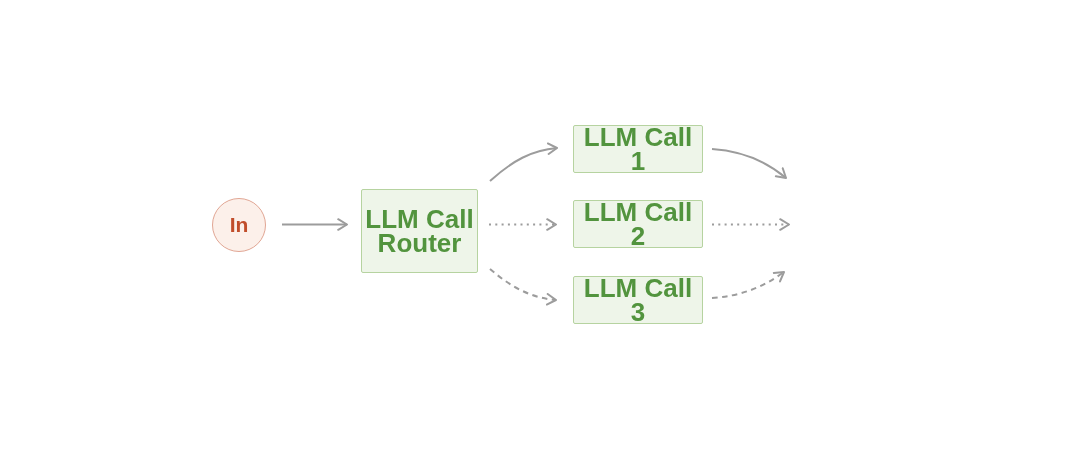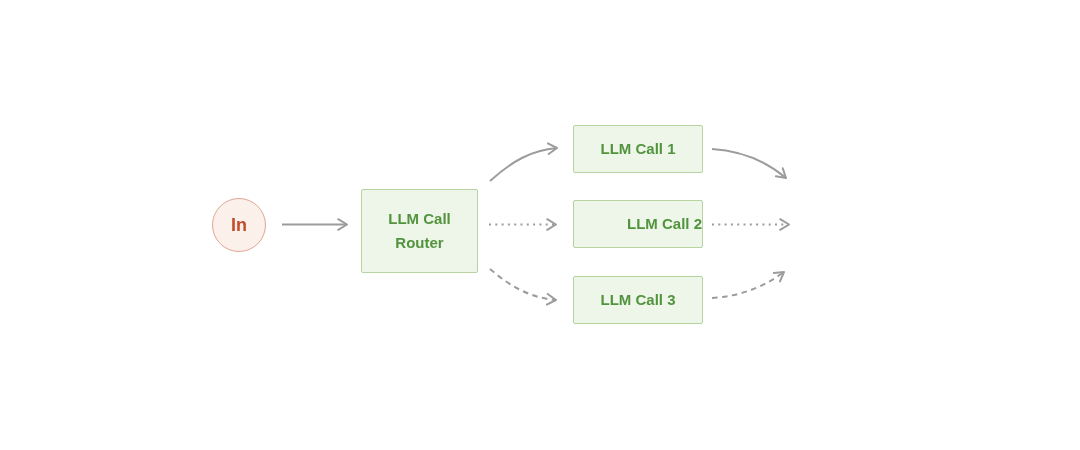--- a/index.html
+++ b/index.html
@@ -41,28 +41,28 @@
     align-items: center;
     justify-content: center;
     text-align: center;
     font-weight: 700;
   }
   .node.green {
     background: var(--node-green-fill, #eef5e9);
     border: 1.5px solid var(--node-green-border, #b6d3a0);
     border-radius: 2px;
     color: var(--node-green-text, #52943e);
-    font-size: 15px;
+    font-size: 26px;
     line-height: 24px;
   }
   .node.red {
     background: var(--node-red-fill, #fcf0ea);
     border: 1.5px solid var(--node-red-border, #e1a694);
     color: var(--node-red-text, #c14d2b);
-    font-size: 18px;
+    font-size: 21px;
   }
   .node-in     { left: 212px; top: 198px; width: 54px;  height: 54px; border-radius: 50%; }
   .node-router { left: 361px; top: 189px; width: 117px; height: 84px; }
   .node-call1  { left: 573px; top: 125px; width: 130px; height: 48px; }
   .node-call2  { left: 573px; top: 200px; width: 130px; height: 48px; justify-content: flex-end; }
   .node-call3  { left: 573px; top: 276px; width: 130px; height: 48px; }
   .node-out    { left: 795px; top: 199px; width: 78px;  height: 52px; border-radius: 26px; }
 </style>
 </head>
 <body>

